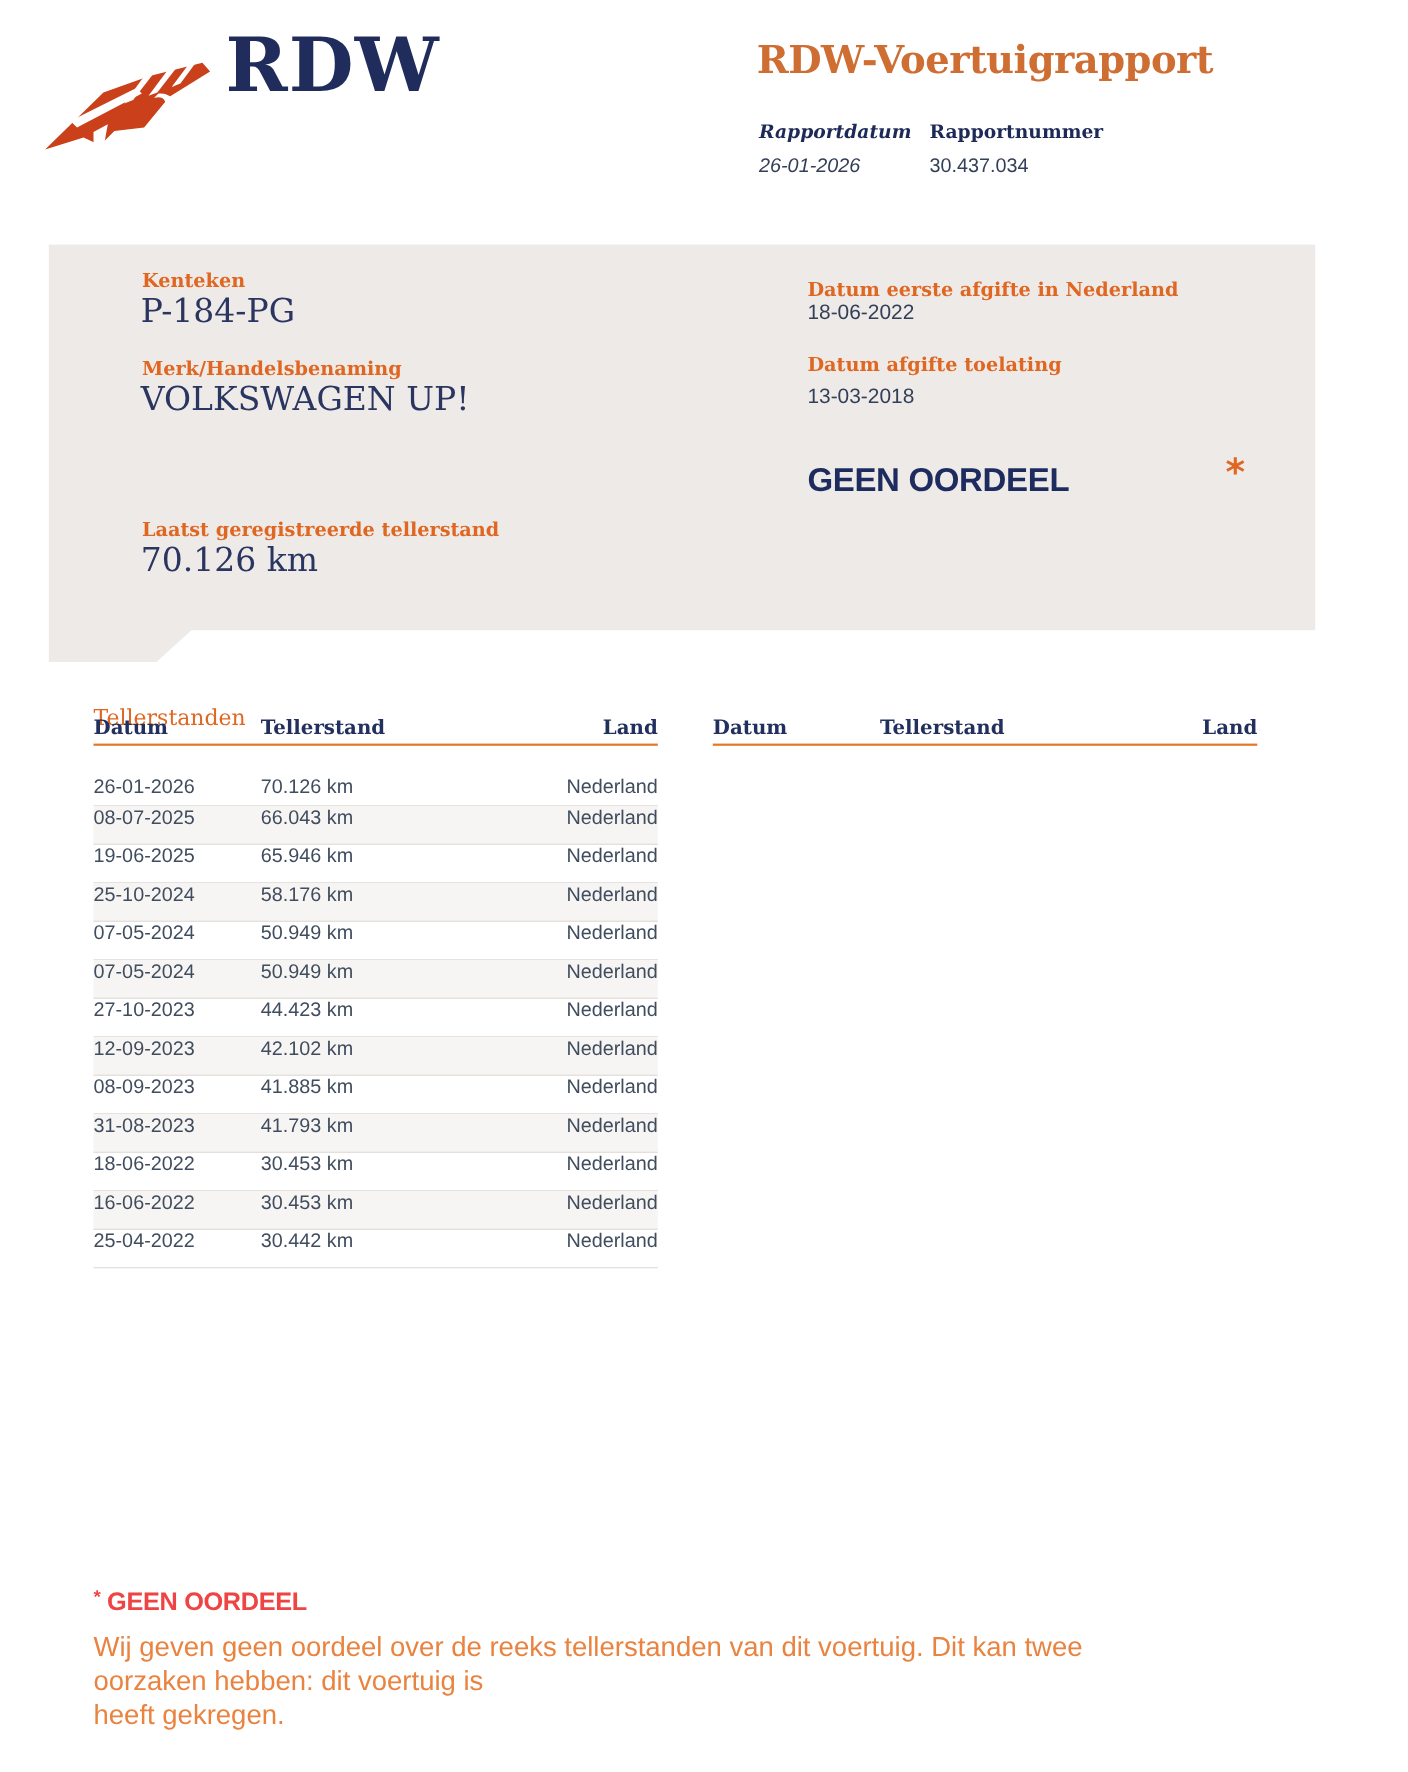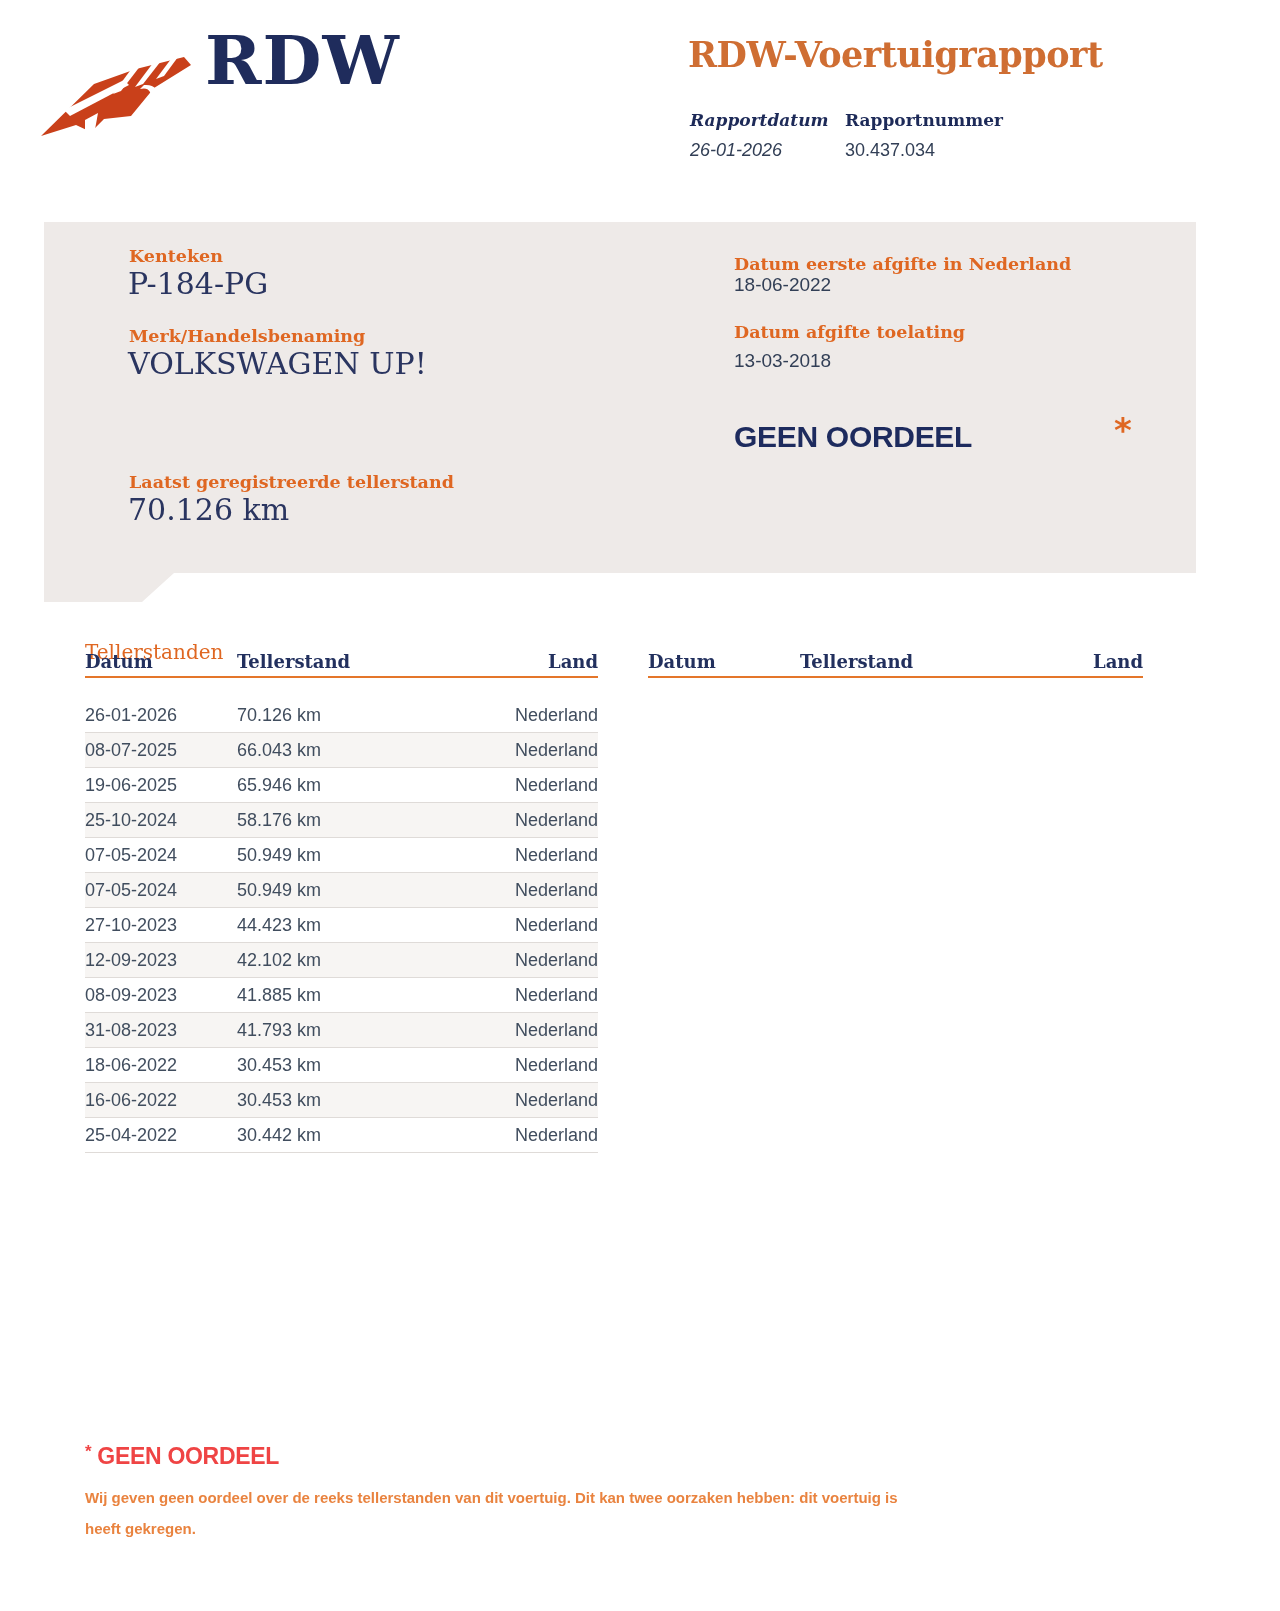--- a/index.html
+++ b/index.html
@@ -29,29 +29,29 @@
   
   .section-title{left:85px;top:640px;font-family:"DejaVu Serif",serif;font-weight:400;
     font-size:20px;color:#df6722;}
   .mi-table{top:636px;}
   .t-left{left:85px;width:513px;}
   .t-right{left:648px;width:495px;}
   .t-head{display:flex;align-items:flex-end;height:36px;padding-bottom:4px;
     border-bottom:2px solid #e4762a;
     font-family:"DejaVu Serif",serif;font-weight:700;font-size:18px;color:#22305e;}
   .c1{width:152px;} .c2{width:210px;} .c3{flex:1;text-align:right;}
-  .t-row{display:flex;align-items:center;height:34px;border-bottom:1px solid #dfdbd8;
+  .t-row{display:flex;height:34px;border-bottom:1px solid #dfdbd8;
     font-size:18px;color:#404d5e;}
   .t-row.first{height:48px;padding-top:0;align-items:flex-end;padding-bottom:6px;}
   .t-row.alt{background:#f7f5f3;}
 
   
   .foot-head{left:85px;top:1442px;font-weight:800;font-size:23px;color:#ef4444;letter-spacing:-0.3px;}
   .foot-star{font-size:17px;vertical-align:7px;margin-right:6px;}
-  .foot-par{left:85px;top:1482px;width:990px;font-size:15px;line-height:31px;color:#e9833f;font-weight:bold;}
+  .foot-par{left:85px;top:1482px;width:990px;font-size:25px;line-height:31px;color:#e9833f;}
 </style>
 </head>
 <body>
 
 <div id="page">
 
   <div class="abs logo-wrap">
     <svg width="170" height="105" viewBox="0 0 170 105">
       <g fill="#c9401a">
         <path d="M5,98 L58,46 L100,31 L148,19 L155,27 L118,50 L95,78 L68,81 L55,94 L40,87 Z"></path>

